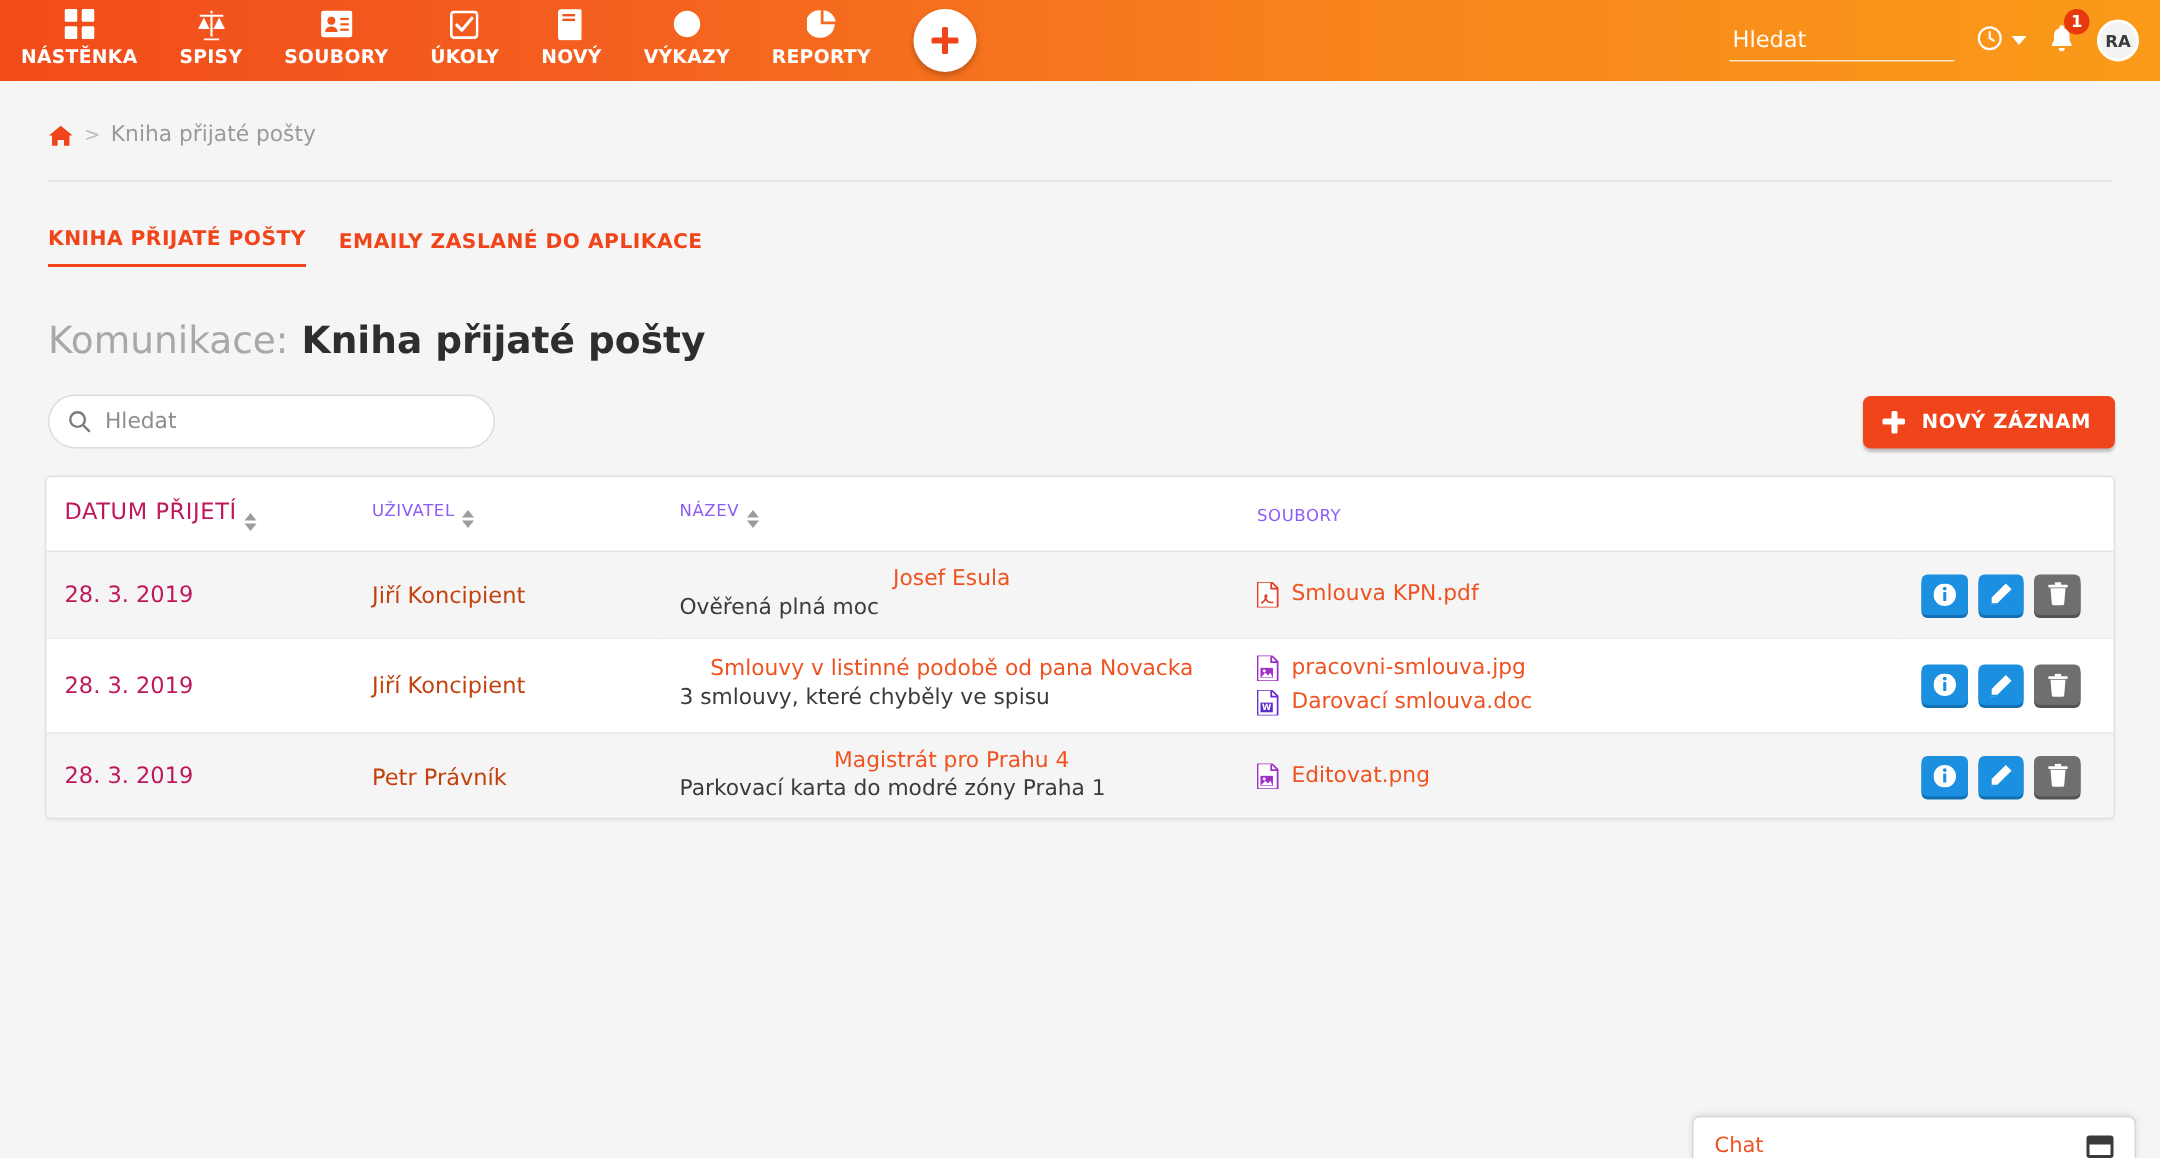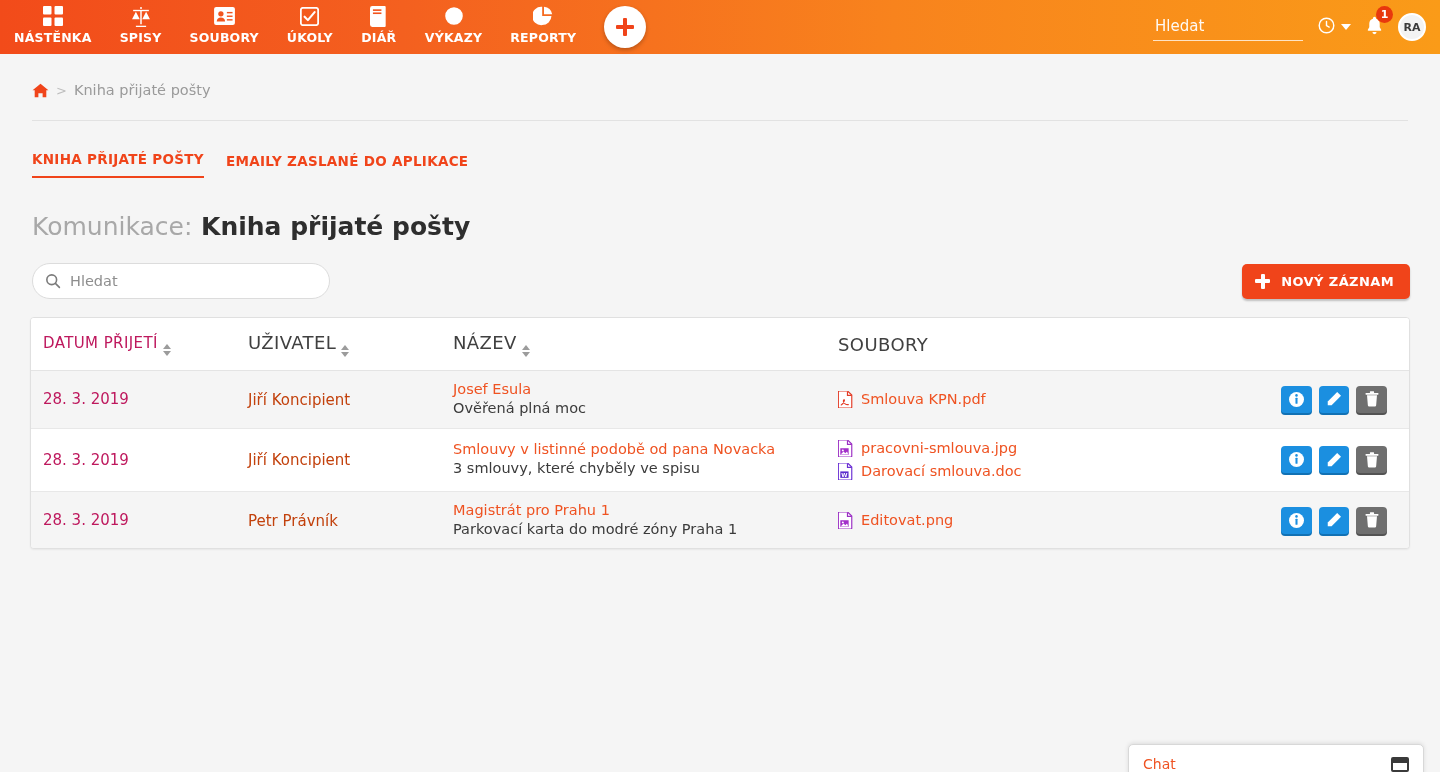--- a/index.html
+++ b/index.html
@@ -208,24 +208,24 @@
     margin: 18px 30px 0 30px;
     background: #fff;
     border: 1px solid #e0e0e0;
     border-radius: 4px;
     box-shadow: 0 1px 2px rgba(0,0,0,.06);
     overflow: hidden;
   }
   table { width: 100%; border-collapse: collapse; table-layout: fixed; }
   thead th {
     text-align: left;
-    font-size: 18px;
+    font-size: 11px;
     font-weight: normal;
     letter-spacing: .4px;
-    color: #404040;
+    color: #8b5cf6;
     padding: 14px 10px 13px 12px;
     border-bottom: 1px solid #e4e4e4;
     background: #fff;
     white-space: nowrap;
   }
   thead th .sort {
     display: inline-flex; flex-direction: column;
     margin-left: 5px;
     vertical-align: -1px;
     cursor: pointer;
@@ -244,21 +244,21 @@
   tbody tr + tr td { border-top: 1px solid #e8e8e8; }
   tbody td { padding: 9px 10px 9px 12px; vertical-align: middle; }
 
   .c-date  { width: 205px; font-size: 15px; color: #be185d; white-space: nowrap; }
   .c-user  { width: 205px; }
   .c-name  { width: 385px; }
   .c-files { }
   .c-act   { width: 140px; }
 
   .lnk { color: #c2410c; font-size: 15px; text-decoration: none; cursor: pointer; }
-  .name-title { color: #ef5322; font-size: 14.5px; line-height: 1.25; cursor: pointer; }
+  .name-title { color: #ef5322; font-size: 14.5px; line-height: 1.25; cursor: pointer; text-align: center; }
   .name-sub { color: #3b3b3b; font-size: 14.5px; line-height: 1.35; margin-top: 1px; }
 
   .file-row { display: flex; align-items: center; gap: 8px; line-height: 1.45; }
   .file-row + .file-row { margin-top: 2px; align-items: center; }
   .file-name { color: #ef5322; font-size: 14.5px; cursor: pointer; }
   .fic { width: 15px; height: 17px; flex: 0 0 auto; display:block; }
 
   .actions { display: flex; gap: 7px; justify-content: flex-end; padding-right: 12px; }
   .abtn {
     width: 34px; height: 27px;
@@ -351,21 +351,21 @@
         <span class="nav-label">ÚKOLY</span>
       </div>
       <div class="nav-item">
         <span class="nav-icon">
           <svg width="17" height="21" viewBox="0 0 18 22">
             <path d="M2.4 0h13.2a1 1 0 0 1 1 1v20a1 1 0 0 1-1 1H2.4A2.4 2.4 0 0 1 0 19.6V2.4A2.4 2.4 0 0 1 2.4 0z"></path>
             <rect x="3.1" y="3.4" width="9" height="1.7" fill="#f2541e"></rect>
             <rect x="3.1" y="6.7" width="9" height="1.7" fill="#f2541e"></rect>
           </svg>
         </span>
-        <span class="nav-label">DIÁŘ</span>
+        <span class="nav-label">NOVÝ</span>
       </div>
       <div class="nav-item">
         <span class="nav-icon">
           <svg width="20" height="20" viewBox="0 0 24 24" fill="none" stroke="currentColor" stroke-width="1.9">
             <circle cx="12" cy="12" r="9.6"></circle>
             <path d="M12 6.4V12l3.6 2.1" stroke-linecap="round"></path>
           </svg>
         </span>
         <span class="nav-label">VÝKAZY</span>
       </div>
@@ -586,21 +586,21 @@
                   </svg>
                 </span>
               </button>
             </div>
           </td>
         </tr>
         <tr>
           <td class="c-date"><span>28. 3. 2019</span></td>
           <td class="c-user"><span class="lnk">Petr Právník</span></td>
           <td class="c-name">
-            <div class="name-title">Magistrát pro Prahu 1</div>
+            <div class="name-title">Magistrát pro Prahu 4</div>
             <div class="name-sub">Parkovací karta do modré zóny Praha 1</div>
           </td>
           <td class="c-files">
             <div class="file-row">
               <span>
                 <svg class="fic" viewBox="0 0 16 19">
                   <path d="M1 0h9.4L15 4.6V18a1 1 0 0 1-1 1H1a1 1 0 0 1-1-1V1a1 1 0 0 1 1-1z" fill="#fff" stroke="#9b2fc4" stroke-width="1.3"></path>
                   <path d="M10.2 0.5v4.4H15" fill="none" stroke="#9b2fc4" stroke-width="1.3"></path>
                   <rect x="2.2" y="9.2" width="9.3" height="7.4" fill="#a22fc9"></rect>
                   <circle cx="5" cy="11.6" r="1.1" fill="#fff"></circle>

